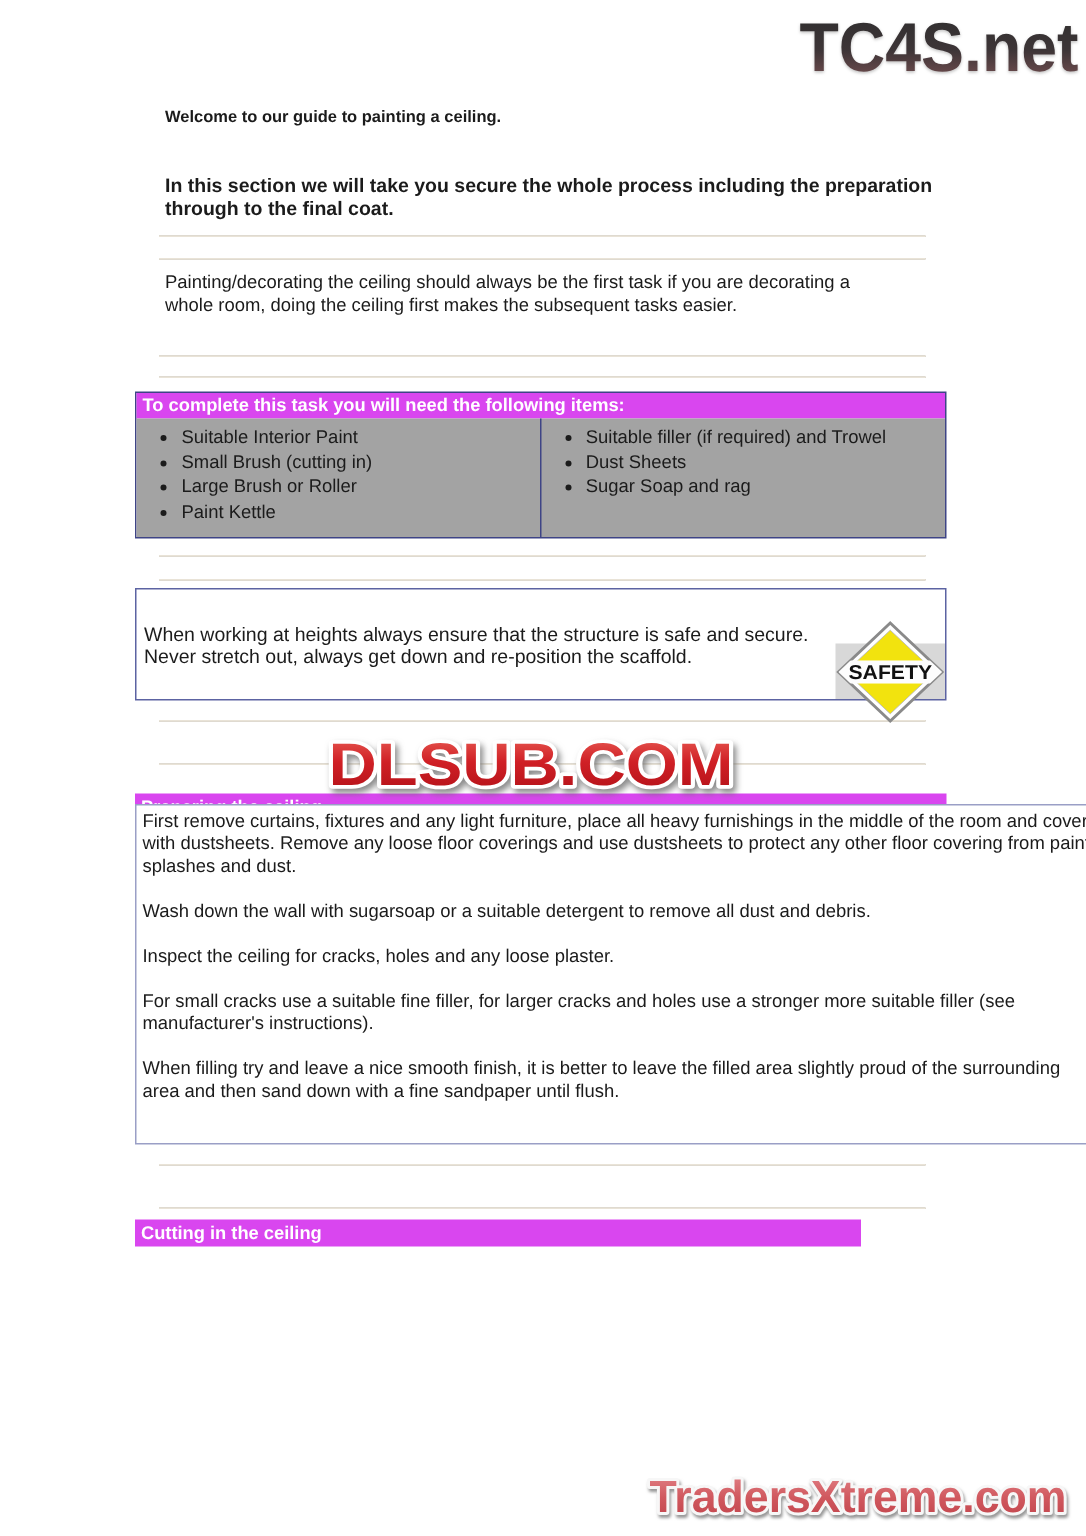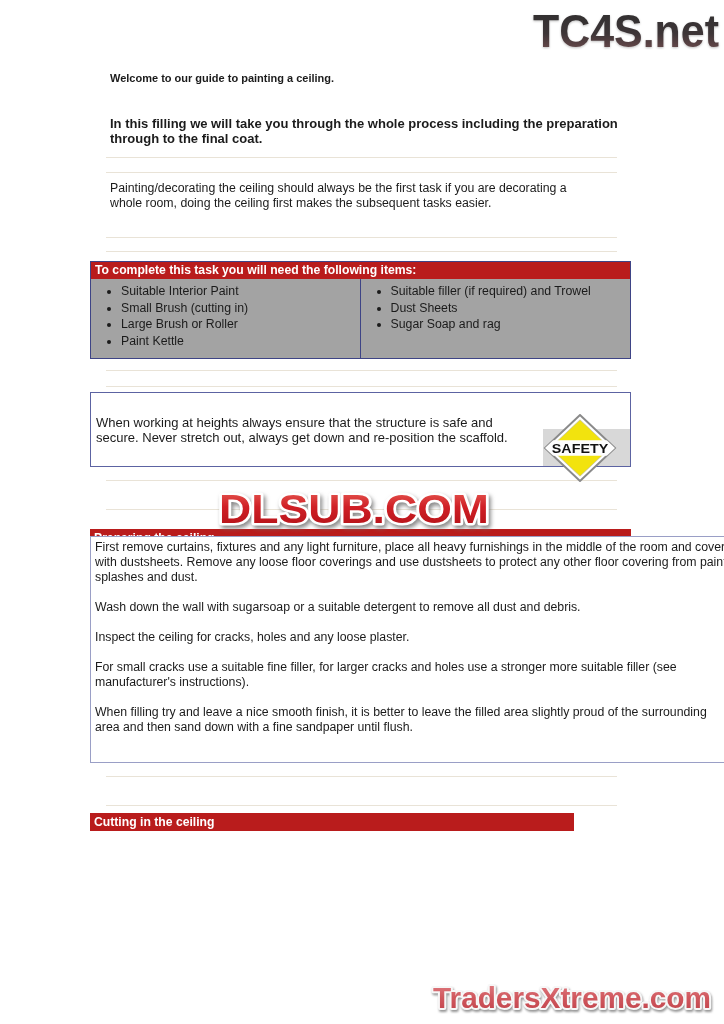--- a/index.html
+++ b/index.html
@@ -26,40 +26,40 @@
   
   .rule {
     position:absolute; left:106px; width:511px; height:1px;
     background:#aaa291; border-bottom:1px solid #e9e3d7;
   }
 
   #para-first { left:110px; top:181px; width:488px; font-size:12.3px; line-height:15px; }
 
   
   .section-bar {
-    background:#b91c1c; color:#ffffff; font-weight:bold;
+    background:#d946ef; color:#ffffff; font-weight:bold;
     font-size:12.2px; padding-left:4px;
   }
 
   
   #items-table { left:90px; top:261px; width:541px; border:1px solid #3e4486; }
   #items-header { height:17px; line-height:17px; }
   .table-body { display:flex; height:79px; background:#a3a3a3; }
   .col { width:50%; }
   .col-left { border-right:1px solid #3e4486; }
   .table-body ul { margin:5px 0 0 0; padding-left:30px; font-size:12.3px; }
   .col-right ul { }
   .table-body li { line-height:15.5px; margin-bottom:1px; }
 
   
   #safety-box { left:90px; top:392px; width:541px; height:75px;
     border:1px solid #5c63a2; display:flex; background:#fff; }
   #safety-text { flex:1; display:flex; align-items:center;
     padding:0 8px 0 5px; font-size:13px; line-height:15px; }
-  #safety-cell { width:87px; background:#d8d8d8;
+  #safety-cell { width:73px; background:#d8d8d8;
     display:flex; align-items:center; justify-content:flex-start;margin-top:36px; }
 
   
   #prep-bar { left:90px; top:529px; width:541px; height:18px; line-height:18px; }
   #prep-box { left:90px; top:536px; width:646px; height:227px;
     border:1px solid #9a9fc6; padding:3px 4px; background:#fff; }
   #prep-box p { margin:0 0 15px 0; font-size:12.3px; line-height:15px; }
 
   
   #cut-bar { left:90px; top:813px; width:484px; height:18px; line-height:18px; }
@@ -76,21 +76,21 @@
         <stop offset="0" stop-color="#2e2e2e"></stop>
         <stop offset="0.55" stop-color="#3d3537"></stop>
         <stop offset="1" stop-color="#7c5254"></stop>
       </linearGradient>
     </defs>
     <text x="96" y="43" text-anchor="middle" font-weight="bold" font-size="46" textLength="186" lengthAdjust="spacingAndGlyphs" fill="url(#g-tc)">TC4S.net</text>
   </svg>
 </div>
 
 <div class="abs" id="intro-welcome">Welcome to our guide to painting a ceiling.</div>
-<div class="abs" id="intro-overview">In this filling we will take you through the whole process including the preparation through to the final coat.</div>
+<div class="abs" id="intro-overview">In this section we will take you secure the whole process including the preparation through to the final coat.</div>
 
 <div class="rule" style="top:157px"></div>
 <div class="rule" style="top:172px"></div>
 <div class="rule" style="top:237px"></div>
 <div class="rule" style="top:251px"></div>
 <div class="rule" style="top:370px"></div>
 <div class="rule" style="top:386px"></div>
 <div class="rule" style="top:480px"></div>
 <div class="rule" style="top:509px"></div>
 <div class="rule" style="top:776px"></div>

